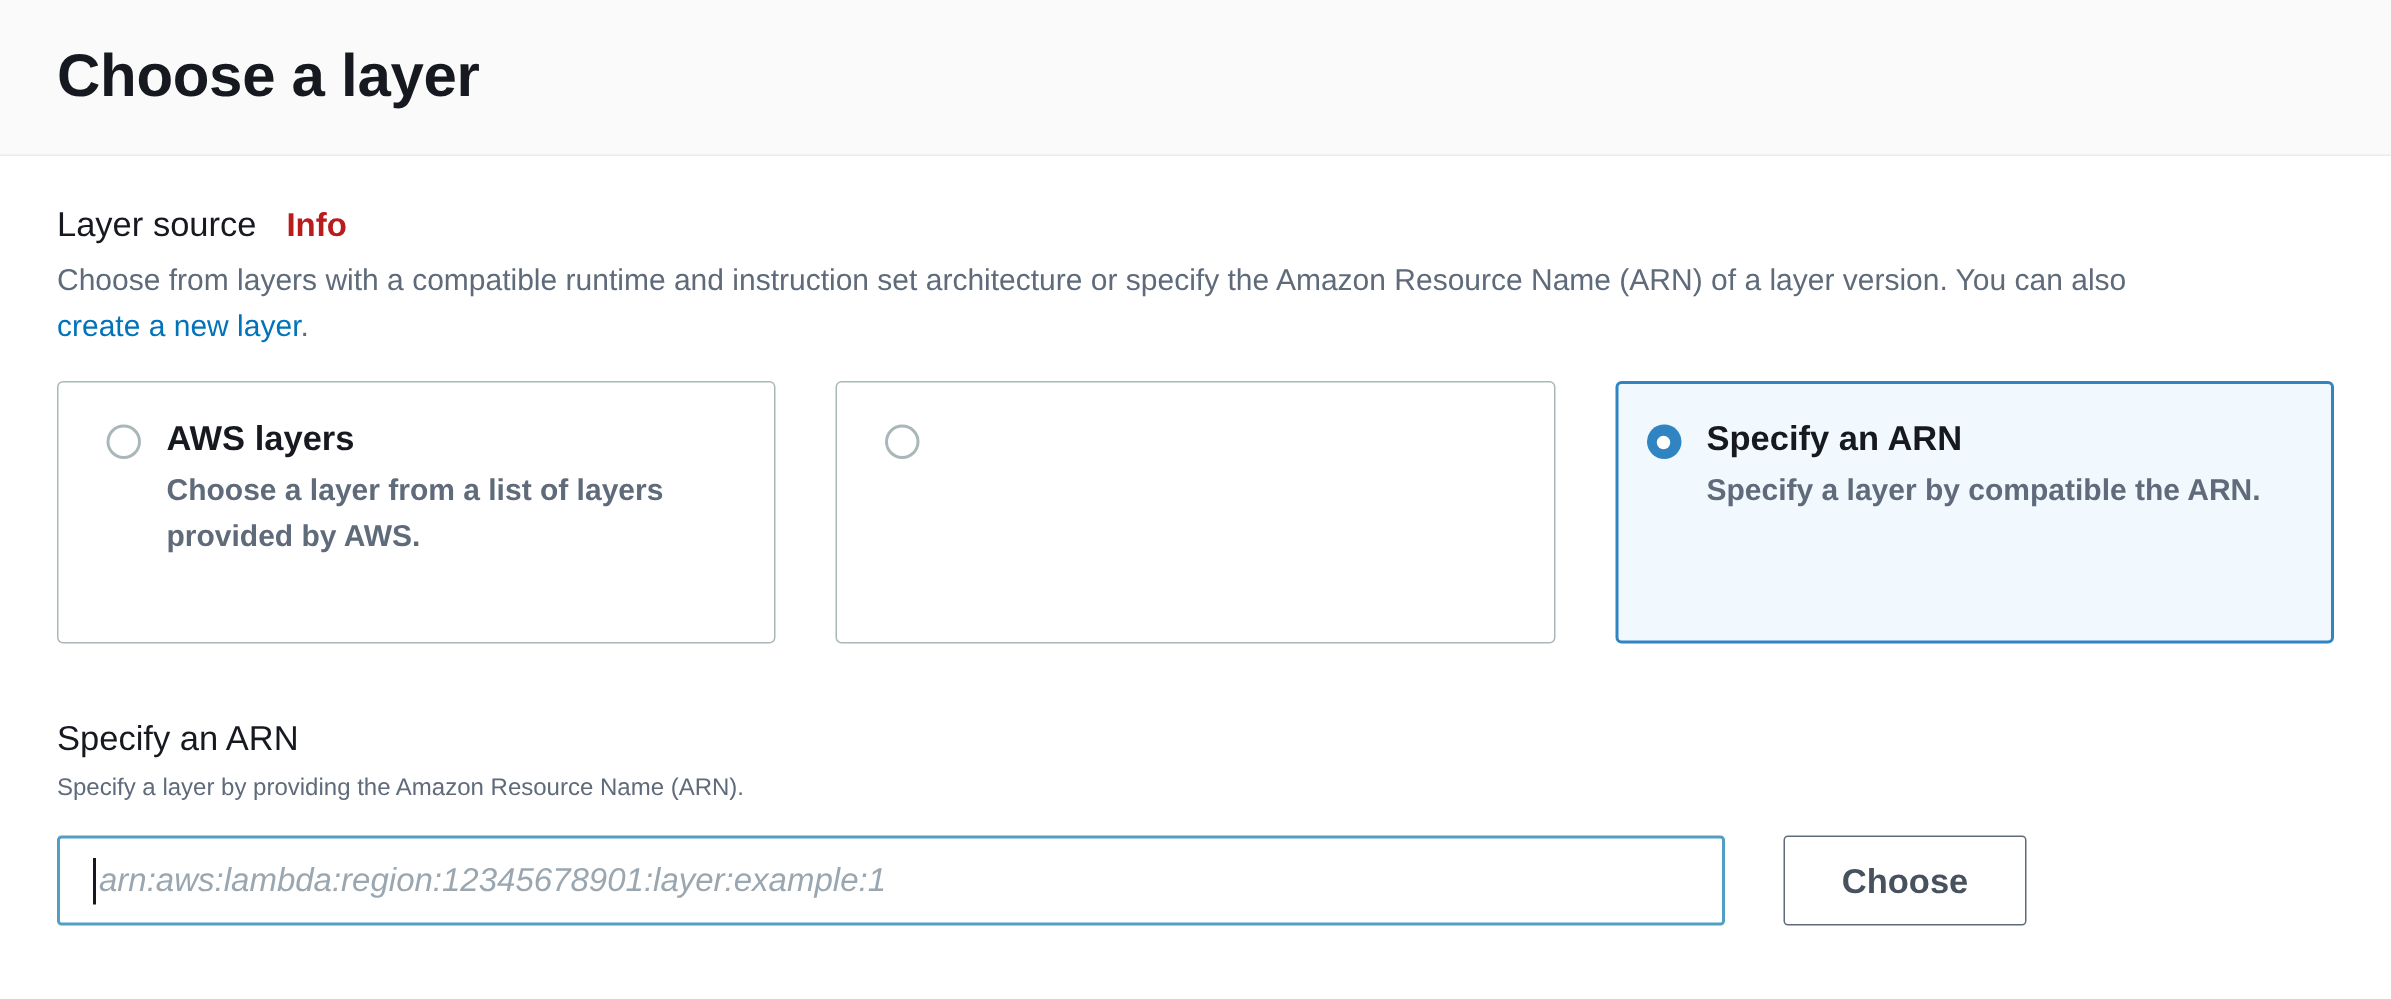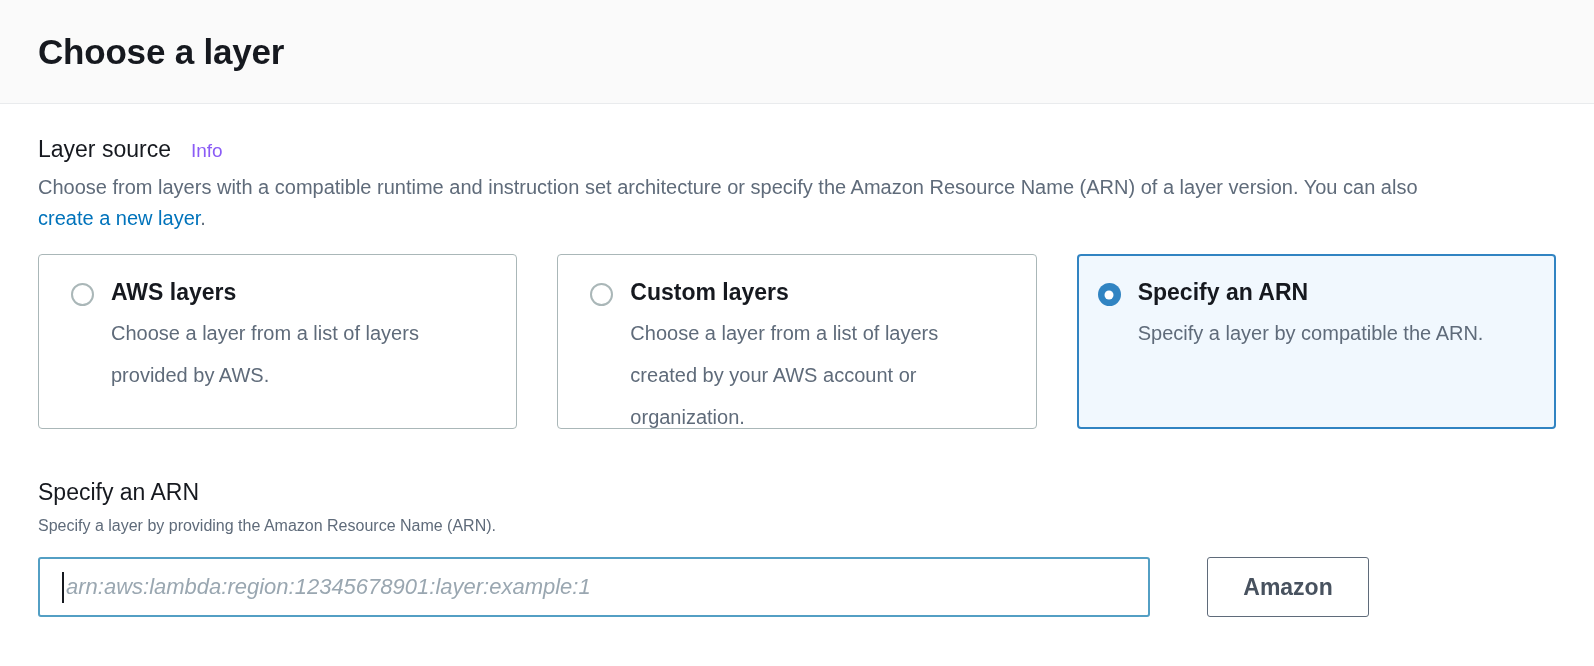--- a/index.html
+++ b/index.html
@@ -19,21 +19,21 @@
   .modal-header {
     height: 104px;
     box-sizing: border-box;
     background: #fafafa;
     border-bottom: 1px solid #e9ebed;
     display: flex;
     align-items: center;
     padding: 0 38px;
   }
   .modal-title {
-    font-size: 35px;
+    font-size: 40px;
     font-weight: bold;
     color: #16191f;
     letter-spacing: -0.2px;
   }
 
   
   .modal-body {
     padding: 32px 38px 0 38px;
   }
 
@@ -41,23 +41,23 @@
     display: flex;
     align-items: baseline;
     gap: 20px;
   }
   .field-label {
     font-size: 23px;
     color: #16191f;
     font-weight: normal;
   }
   .info-link {
-    font-size: 19px;
-    font-weight: normal;
-    color: #8b5cf6;
+    font-size: 22px;
+    font-weight: bold;
+    color: #b91c1c;
     text-decoration: none;
     cursor: pointer;
   }
   .field-description {
     margin-top: 9px;
     font-size: 20px;
     line-height: 31px;
     color: #5f6b7a;
     max-width: 1440px;
   }
@@ -123,44 +123,45 @@
   }
   .tile-title {
     font-size: 23px;
     font-weight: bold;
     color: #16191f;
     line-height: 30px;
   }
   .tile-desc {
     margin-top: 5px;
     font-size: 20px;
-    line-height: 42px;
+    line-height: 31px;
     color: #5f6b7a;
     max-width: 370px;
+    font-weight: bold;
   }
 
   
   .arn-section {
     margin-top: 50px;
   }
   .arn-label {
     font-size: 23px;
     color: #16191f;
   }
   .arn-desc {
     margin-top: 6px;
     font-size: 16px;
     line-height: 28px;
     color: #5f6b7a;
   }
   .arn-row {
     margin-top: 17px;
     display: flex;
     align-items: flex-end;
-    gap: 57px;
+    gap: 39px;
   }
   .arn-input-wrap {
     position: relative;
     width: 1112px;
     height: 60px;
   }
   .arn-input {
     box-sizing: border-box;
     width: 100%;
     height: 100%;
@@ -224,24 +225,20 @@
     <div class="tile">
       <span class="radio"></span>
       <div class="tile-text">
         <div class="tile-title">AWS layers</div>
         <div class="tile-desc">Choose a layer from a list of layers provided by AWS.</div>
       </div>
     </div>
 
     <div class="tile">
       <span class="radio"></span>
-      <div class="tile-text">
-        <div class="tile-title">Custom layers</div>
-        <div class="tile-desc">Choose a layer from a list of layers created by your AWS account or organization.</div>
-      </div>
     </div>
 
     <div class="tile selected">
       <span class="radio"></span>
       <div class="tile-text">
         <div class="tile-title">Specify an ARN</div>
         <div class="tile-desc">Specify a layer by compatible the ARN.</div>
       </div>
     </div>
 
@@ -249,17 +246,17 @@
 
   <div class="arn-section">
     <div class="arn-label">Specify an ARN</div>
     <div class="arn-desc">Specify a layer by providing the Amazon Resource Name (ARN).</div>
 
     <div class="arn-row">
       <div class="arn-input-wrap">
         <input class="arn-input" type="text" placeholder="arn:aws:lambda:region:12345678901:layer:example:1" style="">
         <span class="caret"></span>
       </div>
-      <button class="verify-button">Amazon</button>
+      <button class="verify-button">Choose</button>
     </div>
   </div>
 
 </div>
 
 </body></html>

